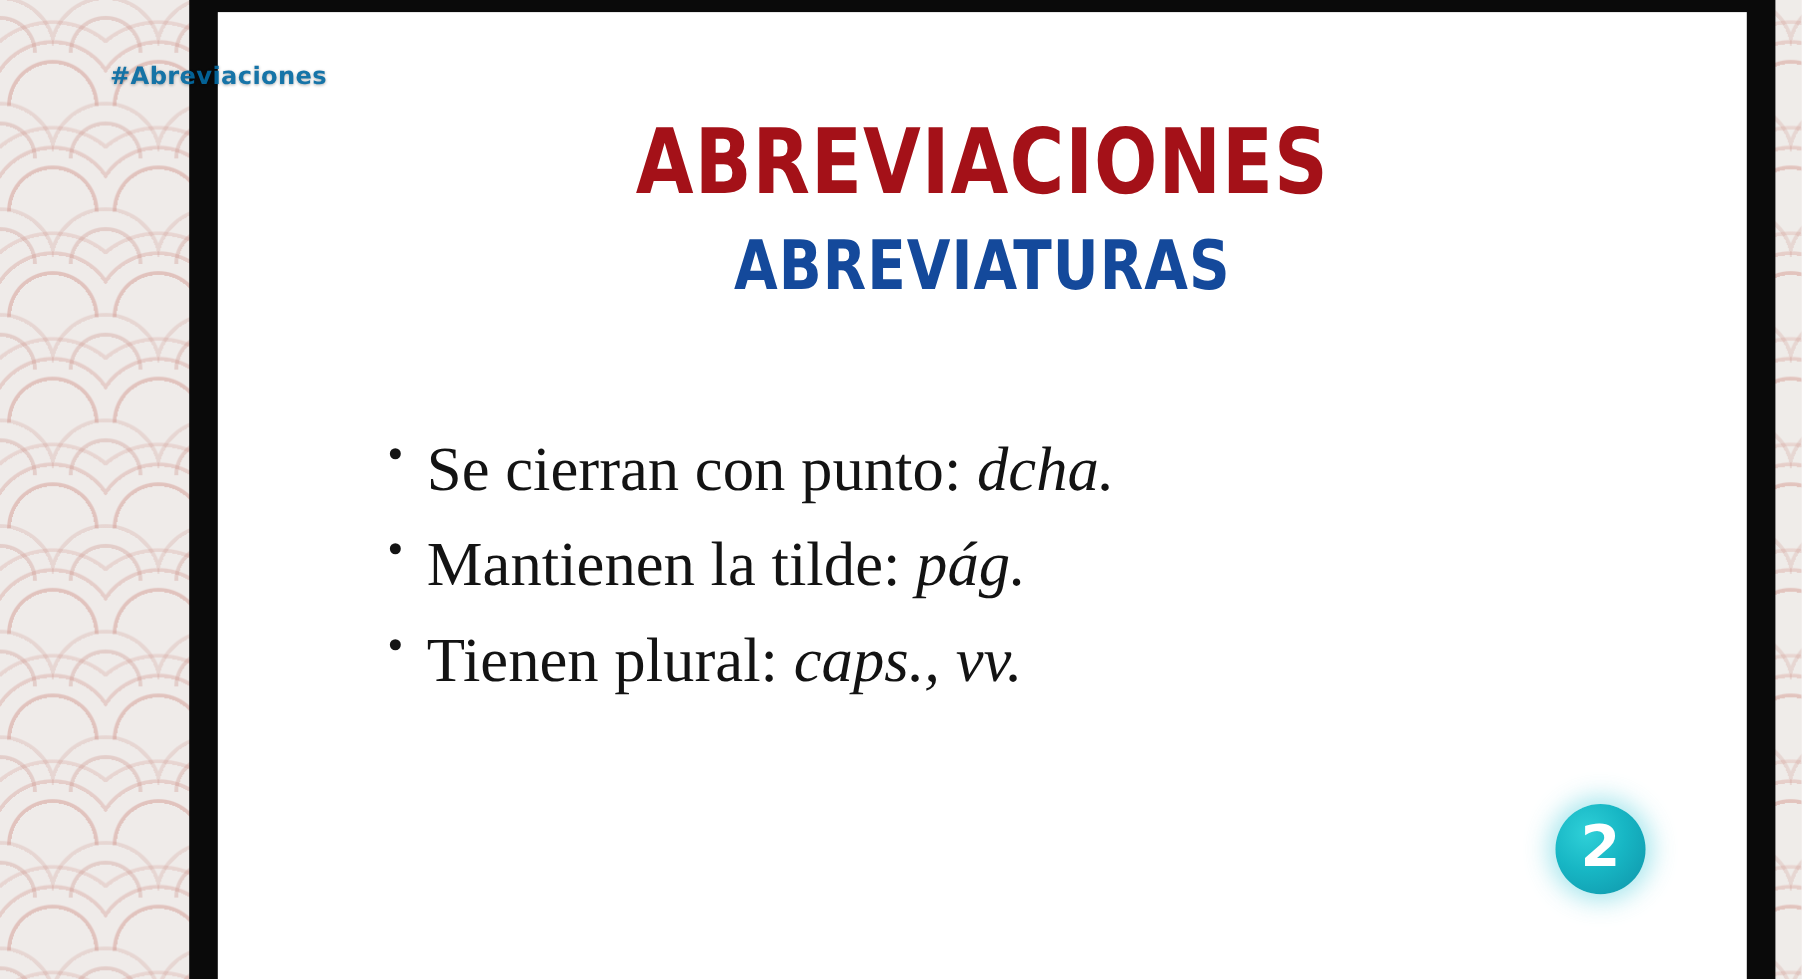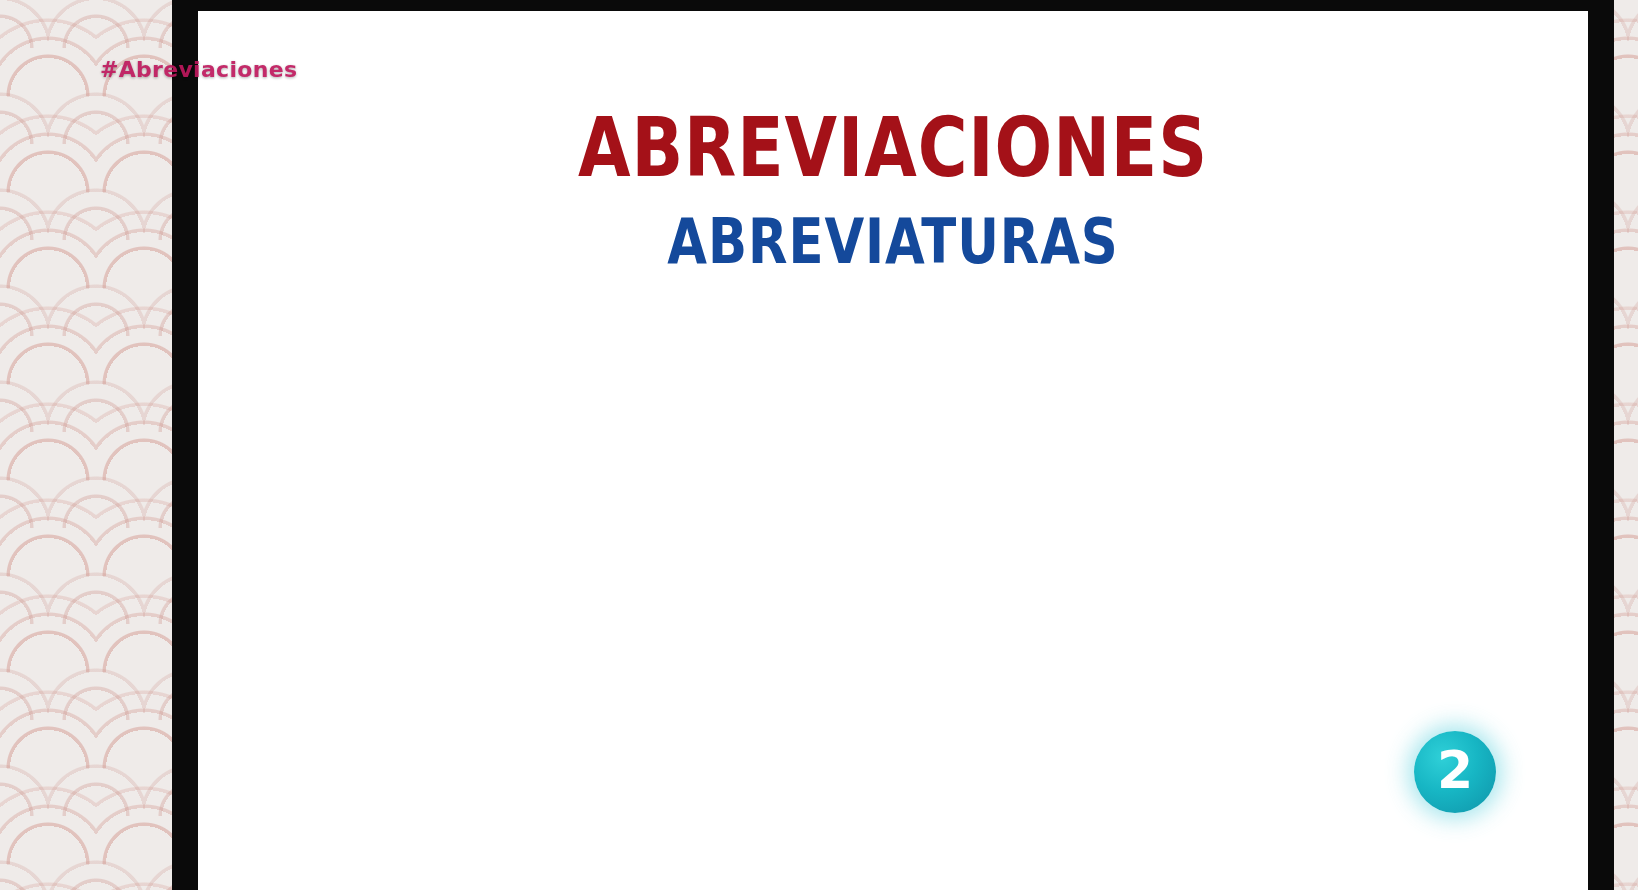--- a/index.html
+++ b/index.html
@@ -70,21 +70,21 @@
   }
 
   
   .hashtag {
     position: absolute;
     left: 100px;
     top: 57px;
     font-family: "DejaVu Sans", sans-serif;
     font-size: 22px;
     font-weight: 700;
-    color: #be185d;
+    color: #0369a1;
     letter-spacing: 0.3px;
     text-shadow: 0 1px 3px rgba(0,0,0,0.35);
     opacity: 0.92;
     z-index: 6;
     mix-blend-mode: normal;
   }
 
   
   .titles {
     text-align: center;
@@ -173,20 +173,31 @@
   <div class="bg-wall2 right"></div>
 
   <div class="slide-frame">
     <div class="slide">
 
       <div class="titles">
         <div class="title-main">ABREVIACIONES</div>
         <div class="title-sub">ABREVIATURAS</div>
       </div>
 
+      <ul class="bullets">
+        <li class="bullet-item">
+          <span>Se cierran con punto: </span><span class="bullet-em">dcha.</span>
+        </li>
+        <li class="bullet-item">
+          <span>Mantienen la tilde: </span><span class="bullet-em">pág.</span>
+        </li>
+        <li class="bullet-item">
+          <span>Tienen plural: </span><span class="bullet-em">caps., vv.</span>
+        </li>
+      </ul>
 
     </div>
   </div>
 
   <div class="hashtag">#Abreviaciones</div>
 
   <div class="channel-logo">
     <span>2</span>
   </div>
 

